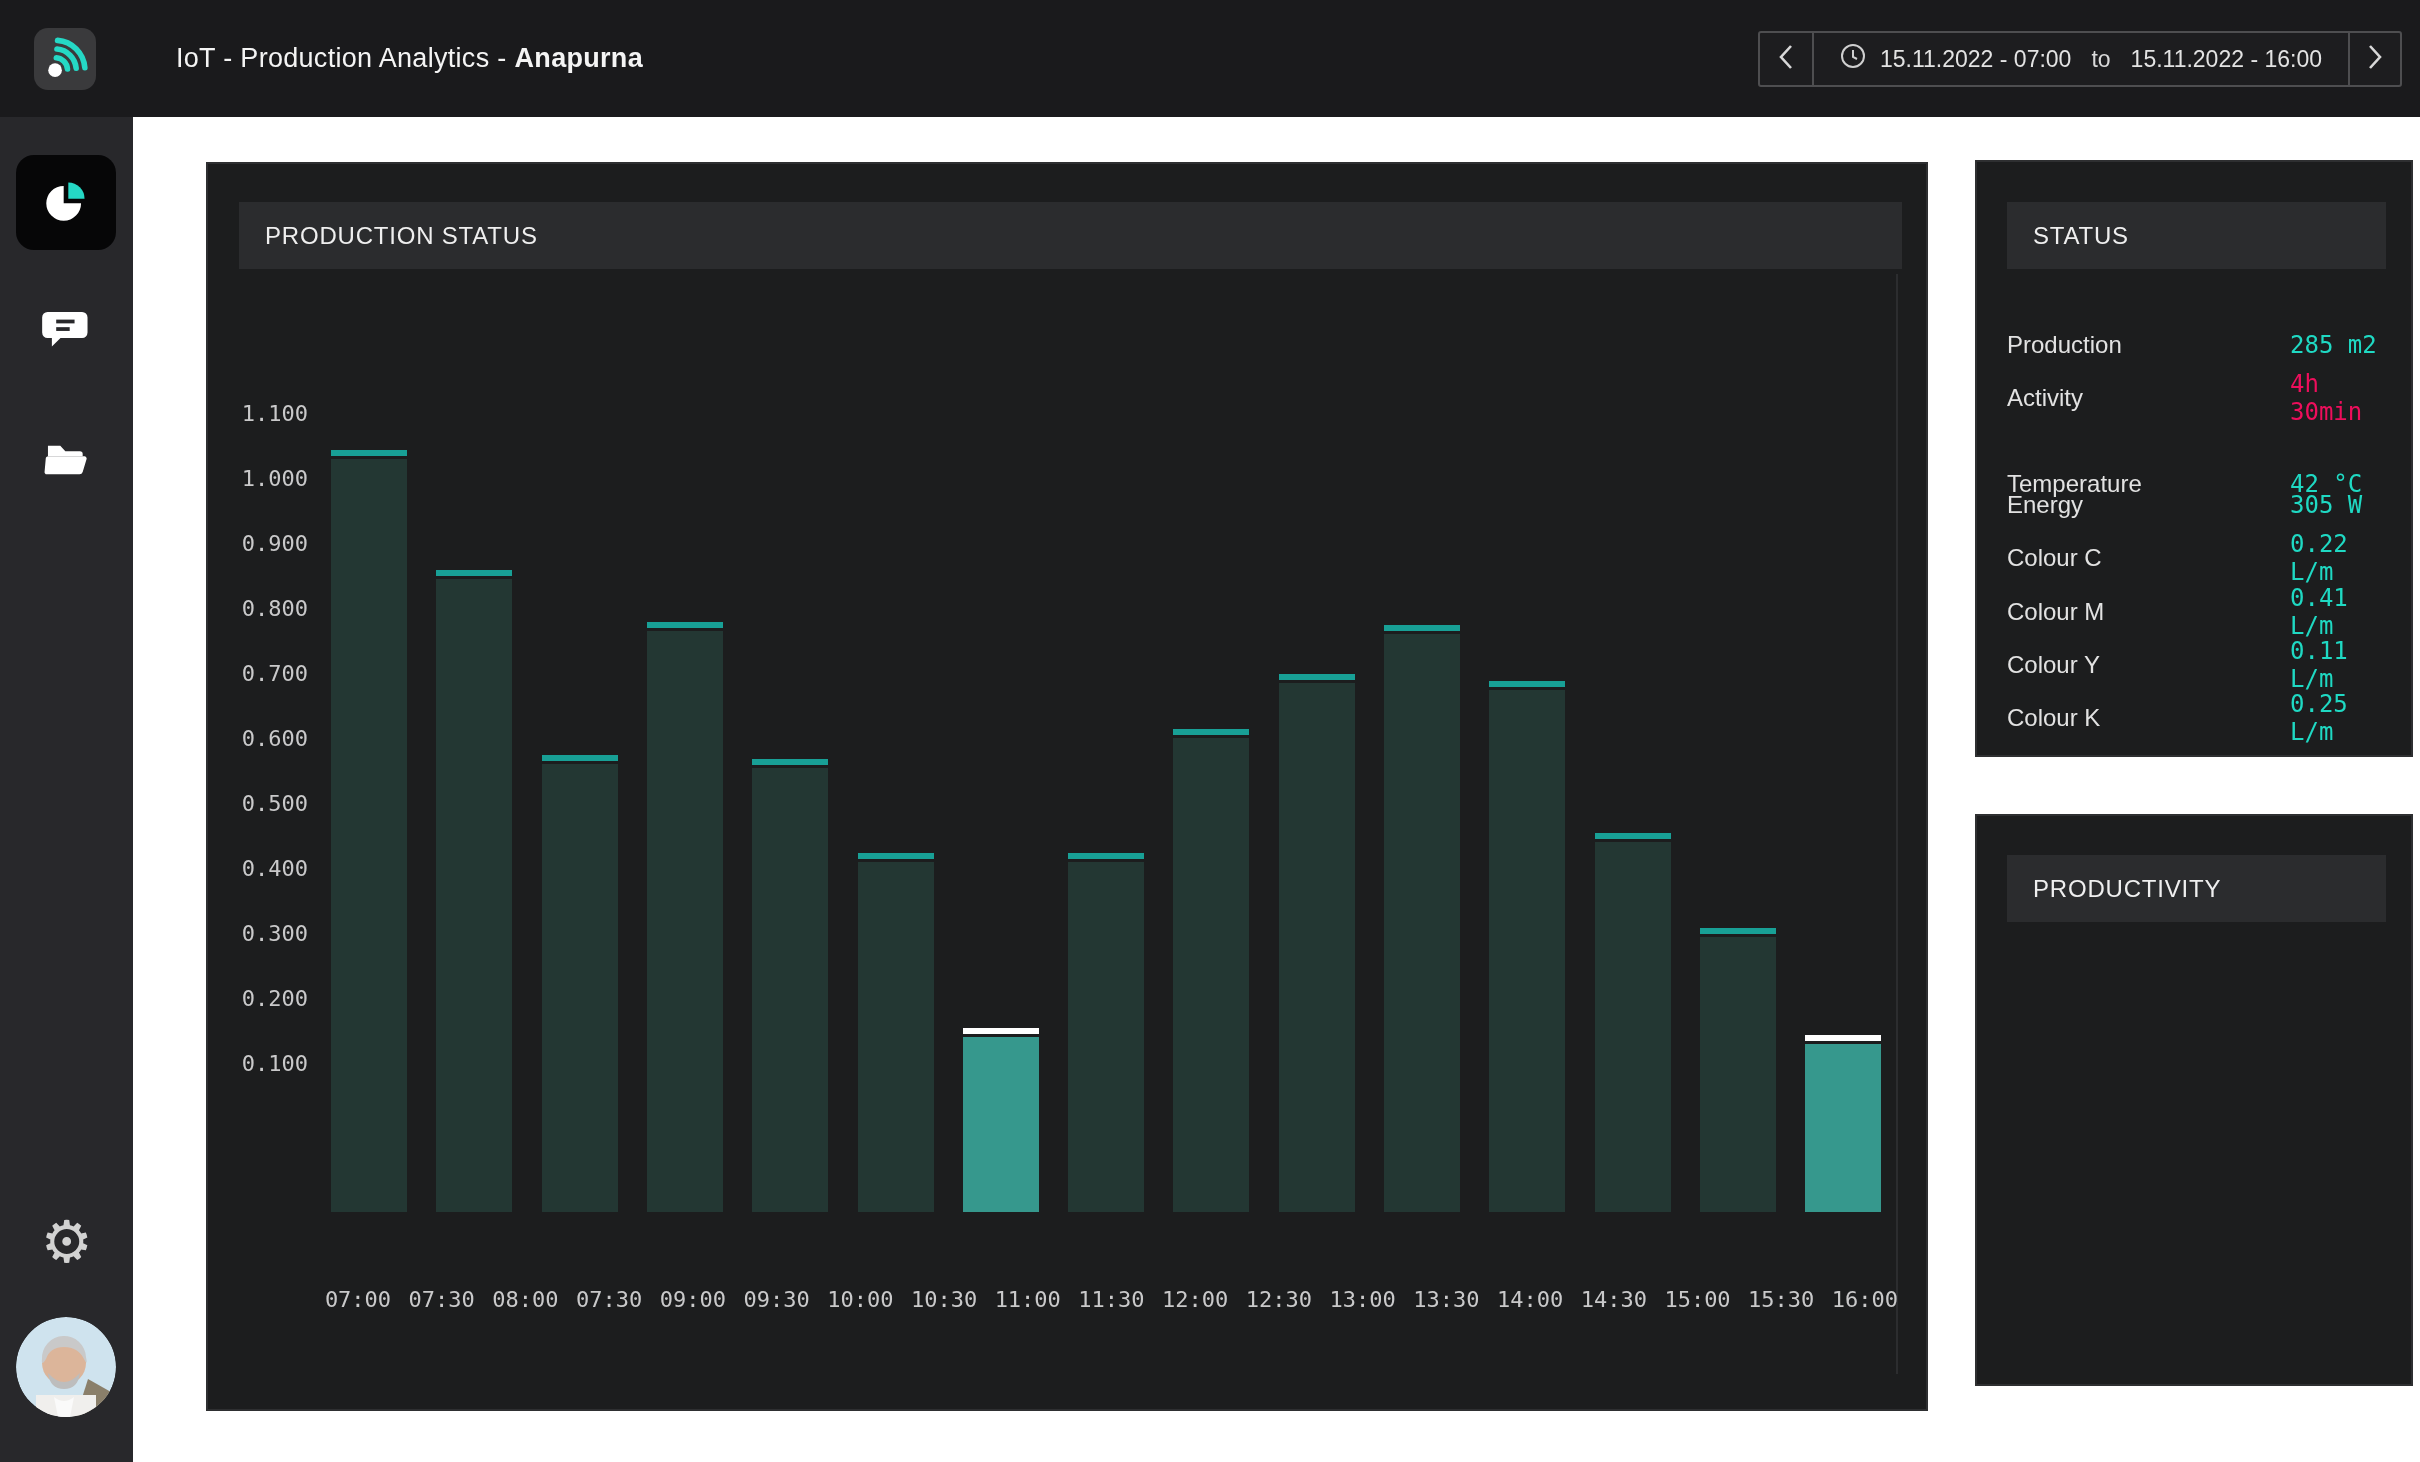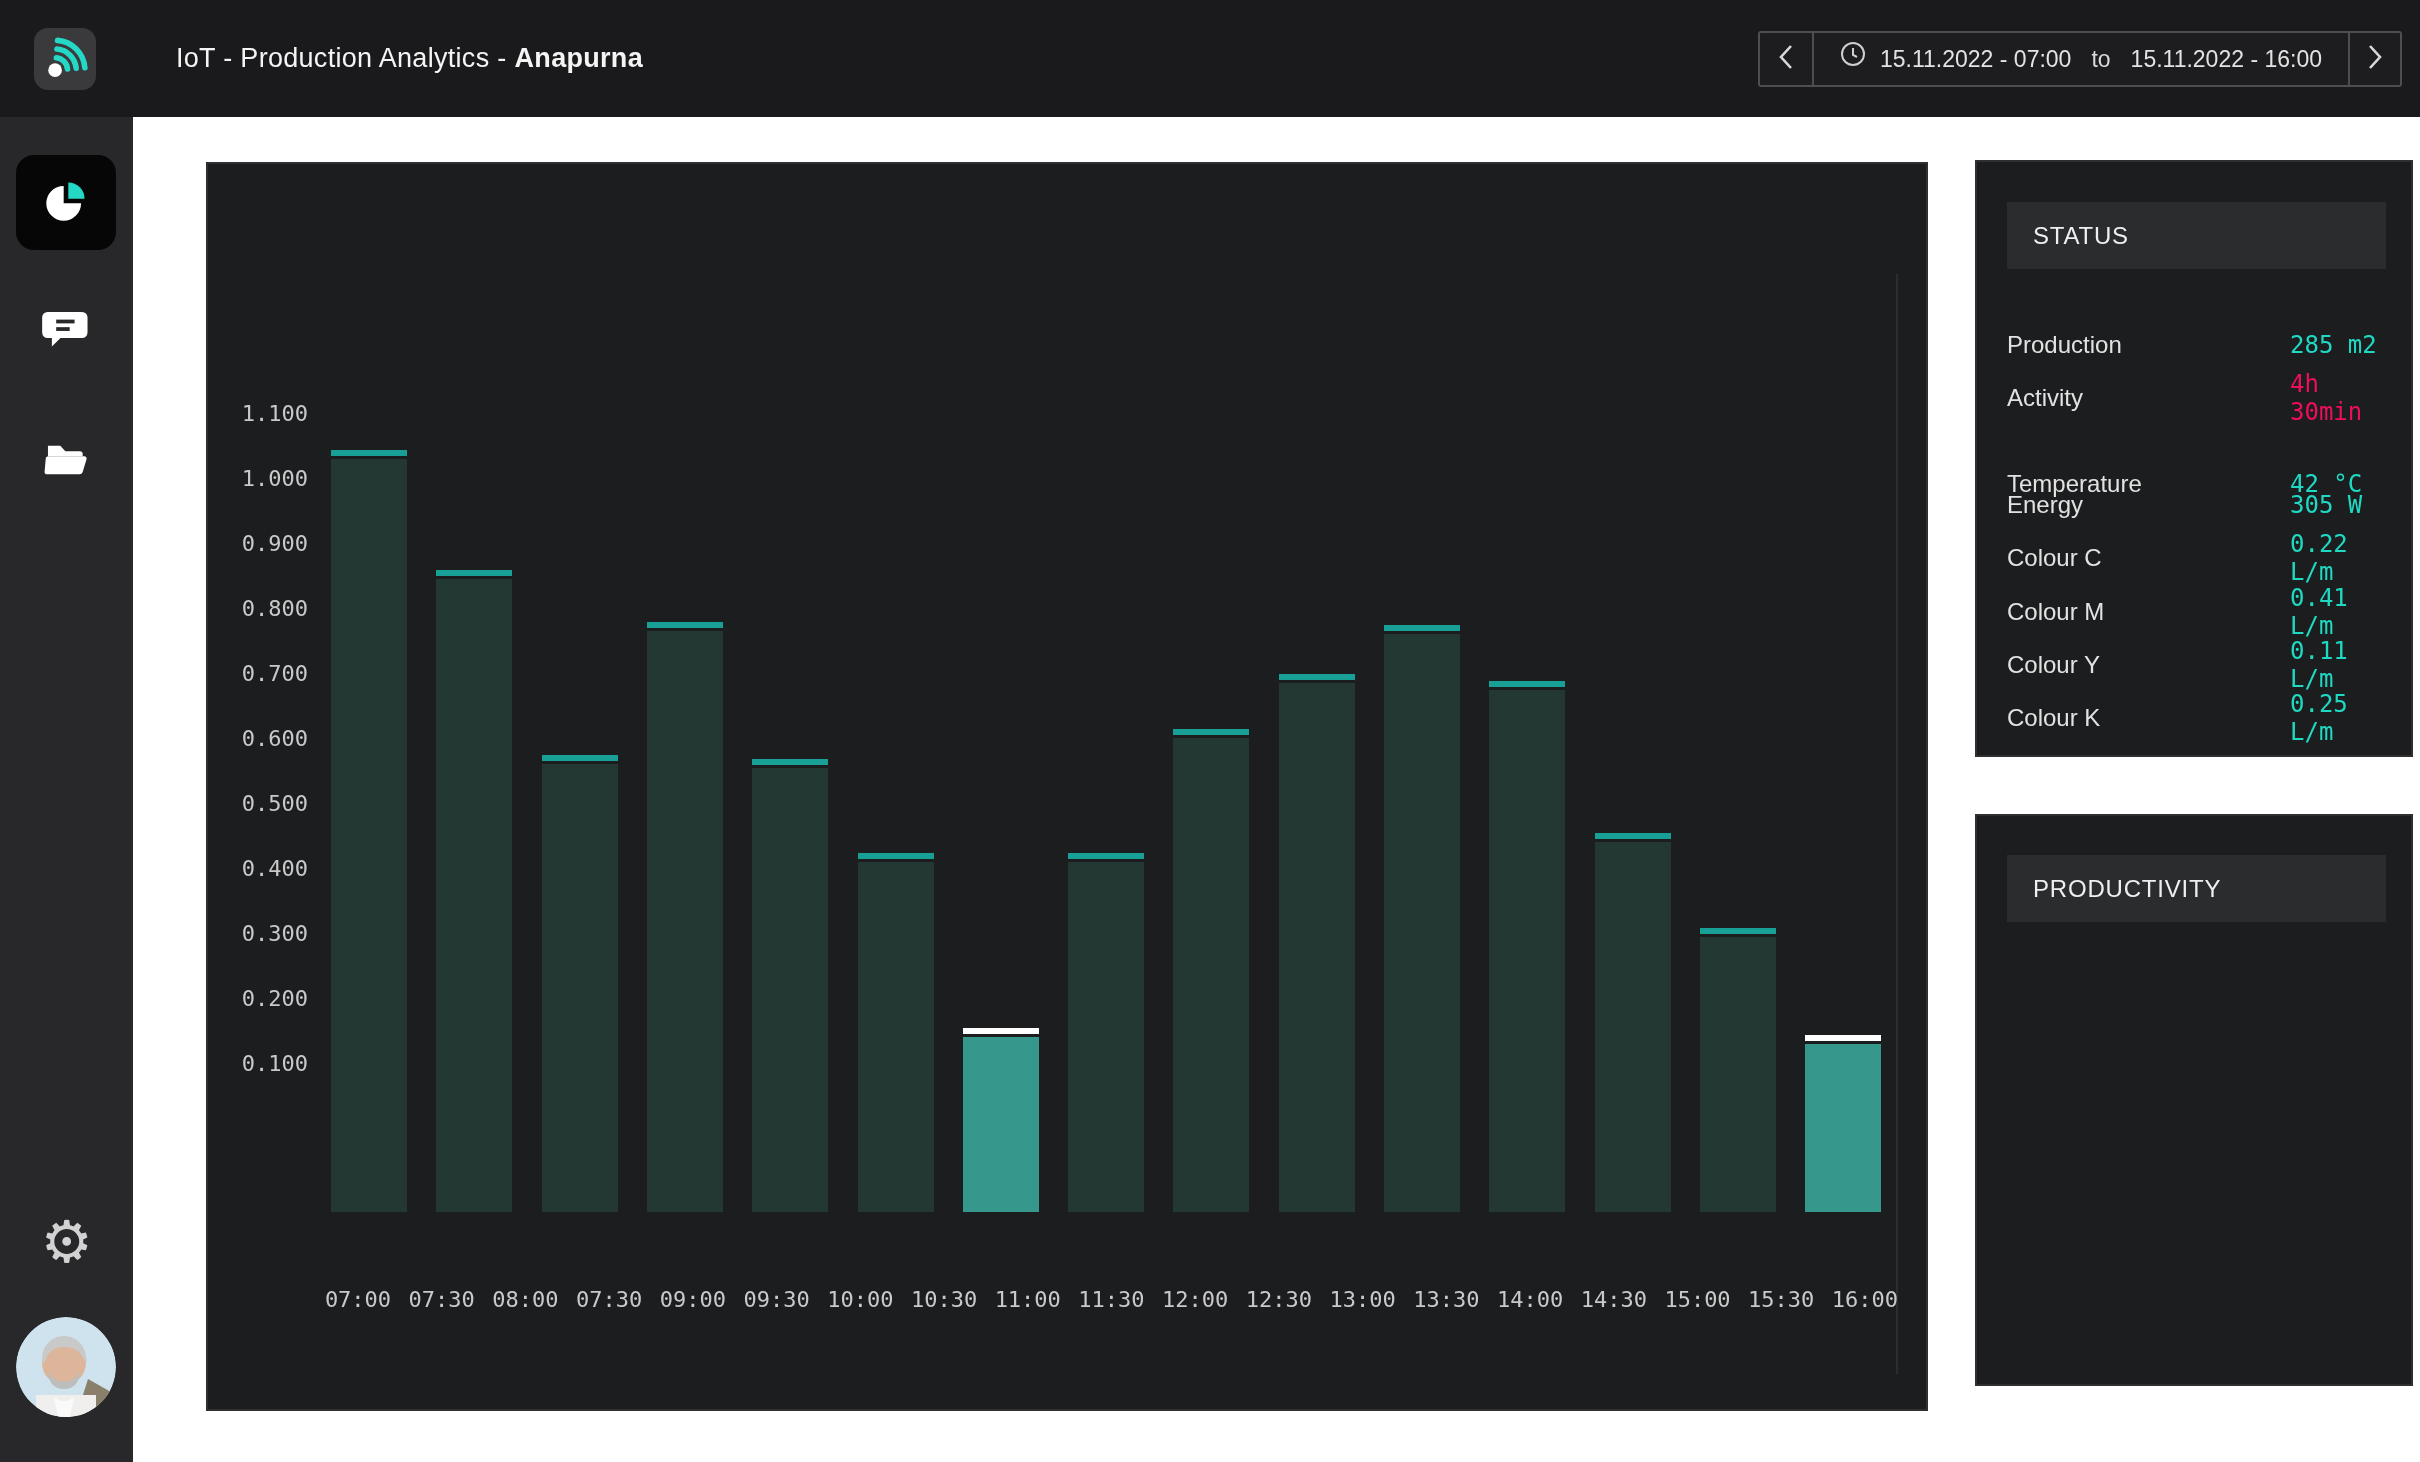--- a/index.html
+++ b/index.html
@@ -10,21 +10,21 @@
   .topbar{position:absolute;left:0;top:0;width:2420px;height:117px;background:#1a1a1c;}
   .logo{position:absolute;left:34px;top:28px;width:62px;height:62px;border-radius:14px;background:#3a3a3c;}
   .title{position:absolute;left:176px;top:0;height:117px;display:flex;align-items:center;
          font-size:27px;color:#f4f4f4;letter-spacing:.3px;}
   .title b{font-weight:700;margin-left:8px;}
   .datebox{position:absolute;right:18px;top:31px;height:56px;display:flex;align-items:stretch;
            border:2px solid #4e4e50;border-radius:3px;background:#1d1d1f;}
   .datebox .cell{display:flex;align-items:center;justify-content:center;cursor:pointer;}
   .datebox .nav{width:52px;}
   .datebox .nav + .mid,.datebox .mid + .nav{border-left:2px solid #4e4e50;}
-  .datebox .mid{padding:12px 26px;display:flex;align-items:flex-end;gap:14px;font-size:23px;color:#e3e3e3;}
+  .datebox .mid{padding:12px 26px;display:flex;align-items:center;gap:14px;font-size:23px;color:#e3e3e3;}
   .datebox .to{margin:0 6px;color:#dadada;}
   
   .sidebar{position:absolute;left:0;top:117px;width:133px;height:1345px;background:#28282b;}
   .nav-item{position:absolute;left:0;width:133px;display:flex;align-items:center;justify-content:center;cursor:pointer;}
   .tile{position:absolute;left:16px;top:38px;width:100px;height:95px;background:#060607;border-radius:18px;
         display:flex;align-items:center;justify-content:center;cursor:pointer;}
   .gear{font-family:"DejaVu Sans",sans-serif;font-size:58px;color:#d2d2d2;line-height:1;}
   .avatar{position:absolute;left:16px;top:1200px;width:100px;height:100px;border-radius:50%;overflow:hidden;cursor:pointer;}
   
   .card{position:absolute;background:#1c1d1e;border:2px solid #2e2f31;}
@@ -142,20 +142,23 @@
           <circle cx="48" cy="46" r="22" fill="#dcb59a"></circle>
           <path d="M26 42 a22 22 0 0 1 44 -2 q2 10 -2 2 q-6 -12 -20 -12 q-14 0 -18 12 q-5 8 -4 0 z" fill="#c9c9c9"></path>
           <path d="M32 56 q16 18 32 0 q-2 16 -16 16 q-14 0 -16 -16 z" fill="#bdbdbd"></path>
           <path d="M38 80 q10 8 20 0 l-4 20 h-12 z" fill="#fafafa"></path>
         </svg>
       </span>
     </div>
   </aside>
 
   <section class="card chart-card">
+    <div class="card-header">
+      <span>PRODUCTION STATUS</span>
+    </div>
     <div class="plot" id="plot">
       <div class="plot-edge" style="left:1688px;top:110px;height:1100px;"></div>
     <div class="ytick" style="left: 8px; top: 237px;">1.100</div>
         <div class="ytick" style="left: 8px; top: 302px;">1.000</div>
         <div class="ytick" style="left: 8px; top: 367px;">0.900</div>
         <div class="ytick" style="left: 8px; top: 432px;">0.800</div>
         <div class="ytick" style="left: 8px; top: 497px;">0.700</div>
         <div class="ytick" style="left: 8px; top: 562px;">0.600</div>
         <div class="ytick" style="left: 8px; top: 627px;">0.500</div>
         <div class="ytick" style="left: 8px; top: 692px;">0.400</div>

